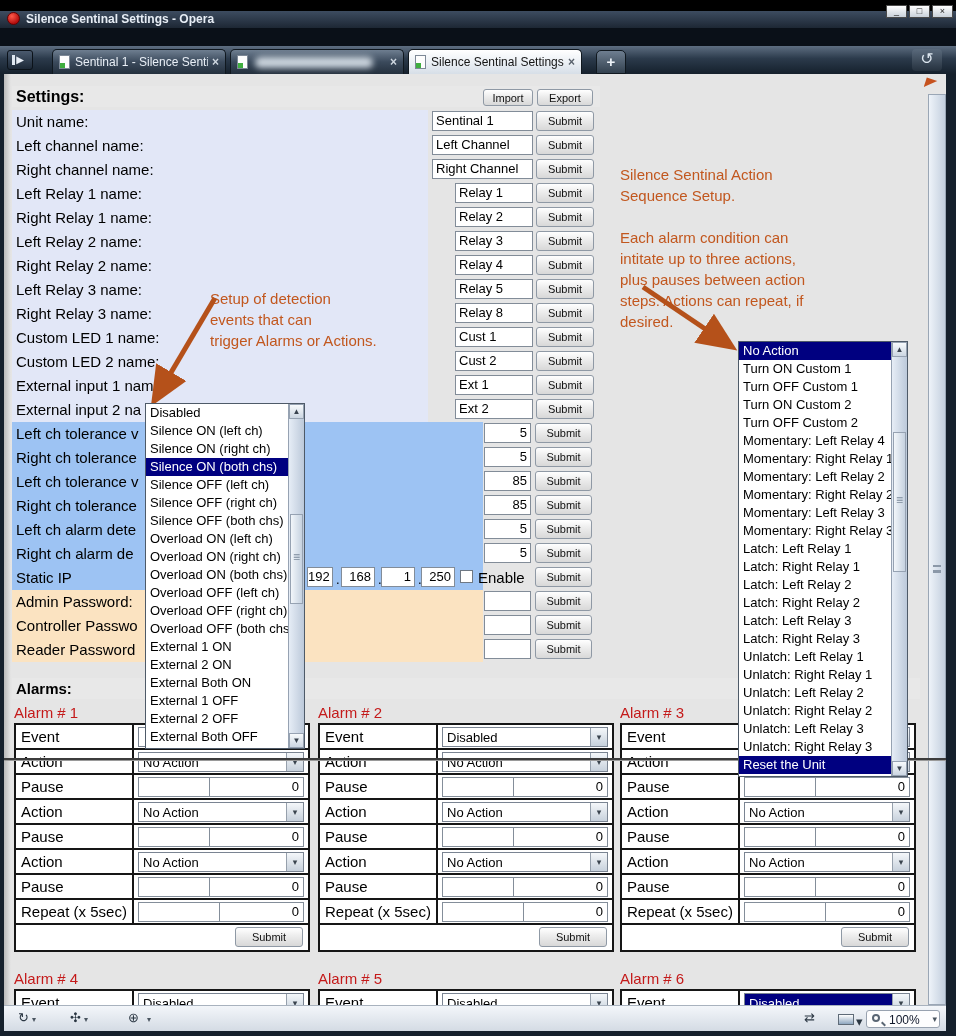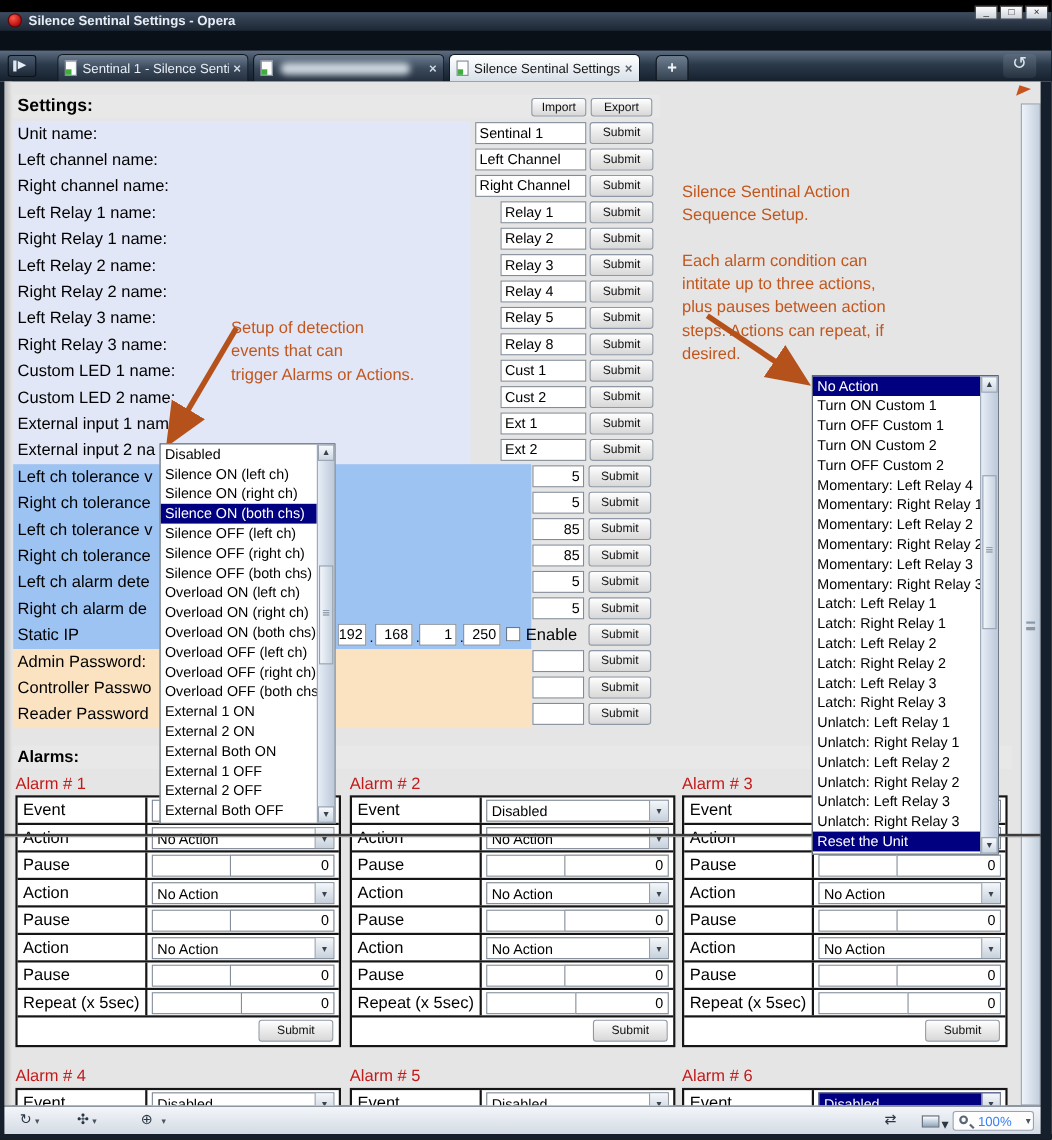--- a/index.html
+++ b/index.html
@@ -152,21 +152,21 @@
              background:linear-gradient(#f3f6fa,#d4dbe4);border-top:1px solid #a8b2be;z-index:20;}
   .sb-icon{position:absolute;top:4px;font-size:13px;color:#2a3642;}
   .sb-caret{font-size:8px;color:#4a5560;margin-left:3px;}
   .sb-img-icon{position:absolute;left:838px;top:8px;width:16px;height:11px;
                background:linear-gradient(#ffffff,#8fa7c0);border:1px solid #5f6b78;}
   .zoom-field{position:absolute;left:866px;top:4px;width:74px;height:18px;background:#fdfdfe;
               border:1px solid #98a2b0;border-radius:3px;}
   .mag-icon{position:absolute;left:5px;top:3px;width:8px;height:8px;border:2px solid #5a6674;border-radius:50%;}
   .mag-icon::after{content:"";position:absolute;left:7px;top:7px;width:5px;height:2px;background:#5a6674;
                    transform:rotate(45deg);}
-  .zoom-text{position:absolute;left:22px;top:2px;font-size:12px;color:#3b82f6;}
+  .zoom-text{position:absolute;left:22px;top:2px;font-size:12px;color:#0f172a;}
   .zoom-caret{position:absolute;right:2px;top:3px;font-size:9px;color:#4a5560;}
 </style>
 </head>
 <body>
 
 <div class="window">
 
   <div class="top-strip"></div>
 
   <div class="titlebar">

